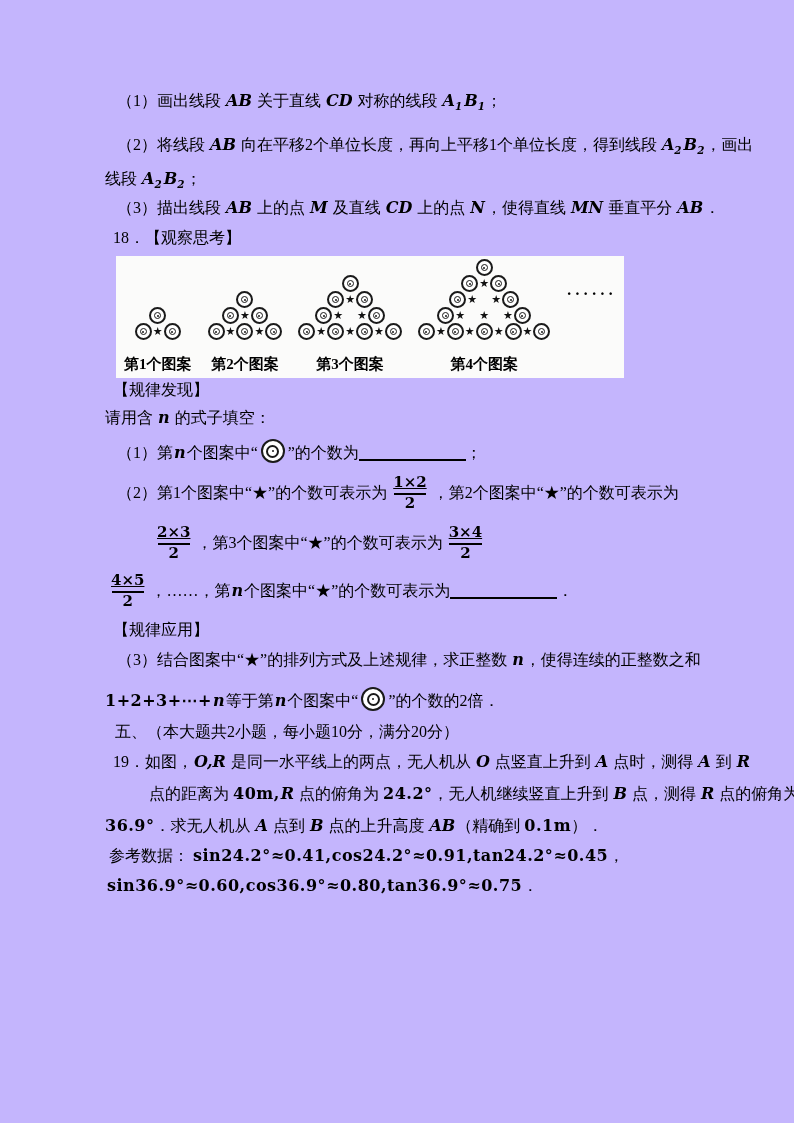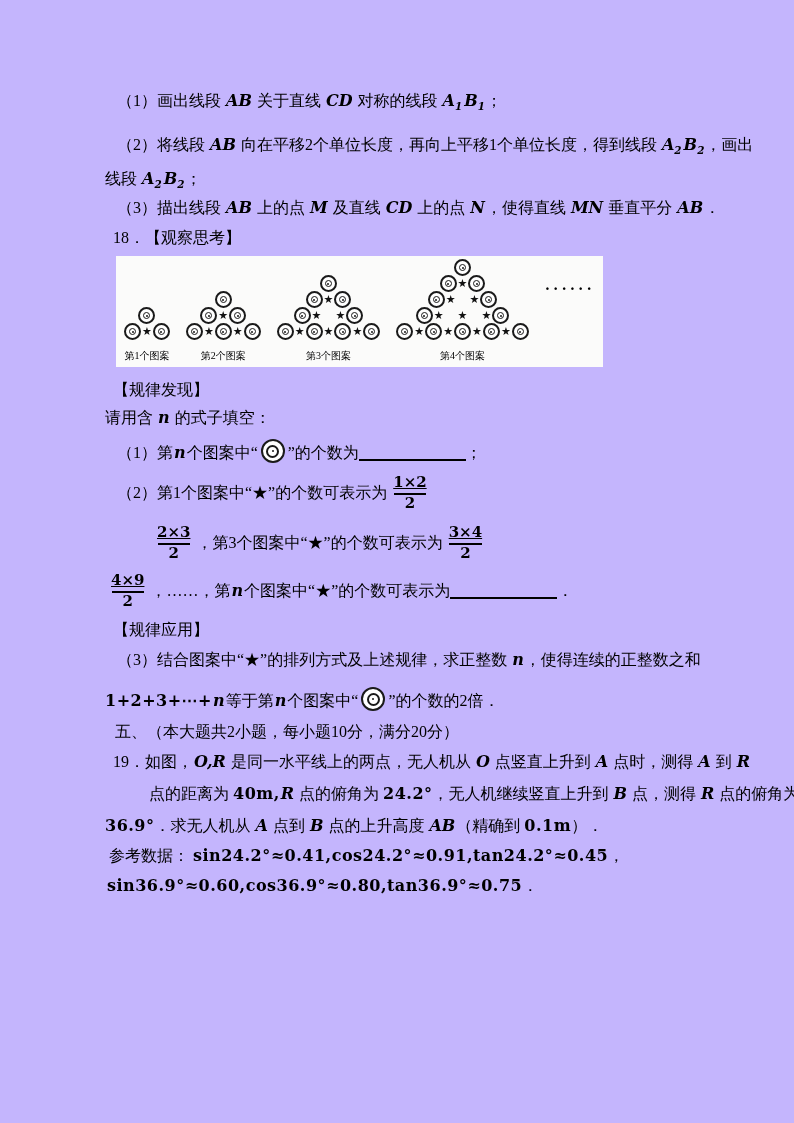--- a/index.html
+++ b/index.html
@@ -24,21 +24,21 @@
   .ccirc.txt{width:20px;height:20px;margin:0 3px;transform:translateY(-2px);}
   .ccirc.txt .inner{width:9px;height:9px;}
   
   #figure{position:absolute;display:flex;align-items:flex-end;gap:16px;background:#fbfbfa;padding:4px 8px;}
   .pattern{display:flex;flex-direction:column;align-items:center;}
   .prow{display:flex;align-items:center;justify-content:center;margin-top:-1px;}
   .ccirc.fig{width:13px;height:13px;border-width:2px;}
   .ccirc.fig .inner{width:5px;height:5px;border-width:1.5px;}
   .star{font-size:11px;line-height:11px;margin:0 1px;color:#111;}
   .gap{display:inline-block;width:12px;}
-  .plabel{margin-top:9px;font-size:10px;font-weight:normal;font-family:"Liberation Serif",serif;}
+  .plabel{margin-top:15px;font-size:15px;font-weight:bold;font-family:"Liberation Serif",serif;}
   .figdots{align-self:center;margin-bottom:46px;font-weight:bold;font-size:16px;letter-spacing:3px;}
 </style>
 </head>
 <body>
 
 <div id="page">
   <div id="textlayer">
       <div class="line" style="top: 90px; left: 117px;"><span class="cn">（1）画出线段 </span><span class="bi">AB</span><span class="cn"> 关于直线 </span><span class="bi">CD</span><span class="cn"> 对称的线段 </span><span class="bi"><span>A</span><sub>1</sub></span><span class="bi"><span>B</span><sub>1</sub></span><span class="cn">；</span></div>
       <div class="line" style="top: 134px; left: 117px;"><span class="cn">（2）将线段 </span><span class="bi">AB</span><span class="cn"> 向在平移2个单位长度，再向上平移1个单位长度，得到线段 </span><span class="bi"><span>A</span><sub>2</sub></span><span class="bi"><span>B</span><sub>2</sub></span><span class="cn">，画出</span></div>
       <div class="line" style="top: 168px; left: 105px;"><span class="cn">线段 </span><span class="bi"><span>A</span><sub>2</sub></span><span class="bi"><span>B</span><sub>2</sub></span><span class="cn">；</span></div>
@@ -58,35 +58,36 @@
         <span class="cn">”的个数为</span>
         <span class="blank" style="width: 107px;"></span>
         <span class="cn">；</span>
       </div>
       <div class="line vflex" style="top: 469px; left: 117px; height: 48px;">
         <span class="cn">（2）第1个图案中“★”的个数可表示为</span>
         <span class="frac">
           <span class="num">1×2</span>
           <span class="den">2</span>
         </span>
+        <span class="cn">，第2个图案中“★”的个数可表示为</span>
       </div>
       <div class="line vflex" style="top: 519px; left: 105px; height: 48px; margin-left: 46px;">
         <span class="frac">
           <span class="num">2×3</span>
           <span class="den">2</span>
         </span>
         <span class="cn">，第3个图案中“★”的个数可表示为</span>
         <span class="frac">
           <span class="num">3×4</span>
           <span class="den">2</span>
         </span>
       </div>
       <div class="line vflex" style="top: 567px; left: 105px; height: 48px;">
         <span class="frac">
-          <span class="num">4×9</span>
+          <span class="num">4×5</span>
           <span class="den">2</span>
         </span>
         <span class="cn">，……，第</span>
         <span class="bi">n</span>
         <span class="cn">个图案中“★”的个数可表示为</span>
         <span class="blank" style="width: 107px;"></span>
         <span class="cn">．</span>
       </div>
       <div class="line" style="top: 619px; left: 113px;"><span class="cn">【规律应用】</span></div>
       <div class="line" style="top: 649px; left: 117px;"><span class="cn">（3）结合图案中“★”的排列方式及上述规律，求正整数 </span><span class="bi">n</span><span class="cn">，使得连续的正整数之和</span></div>

